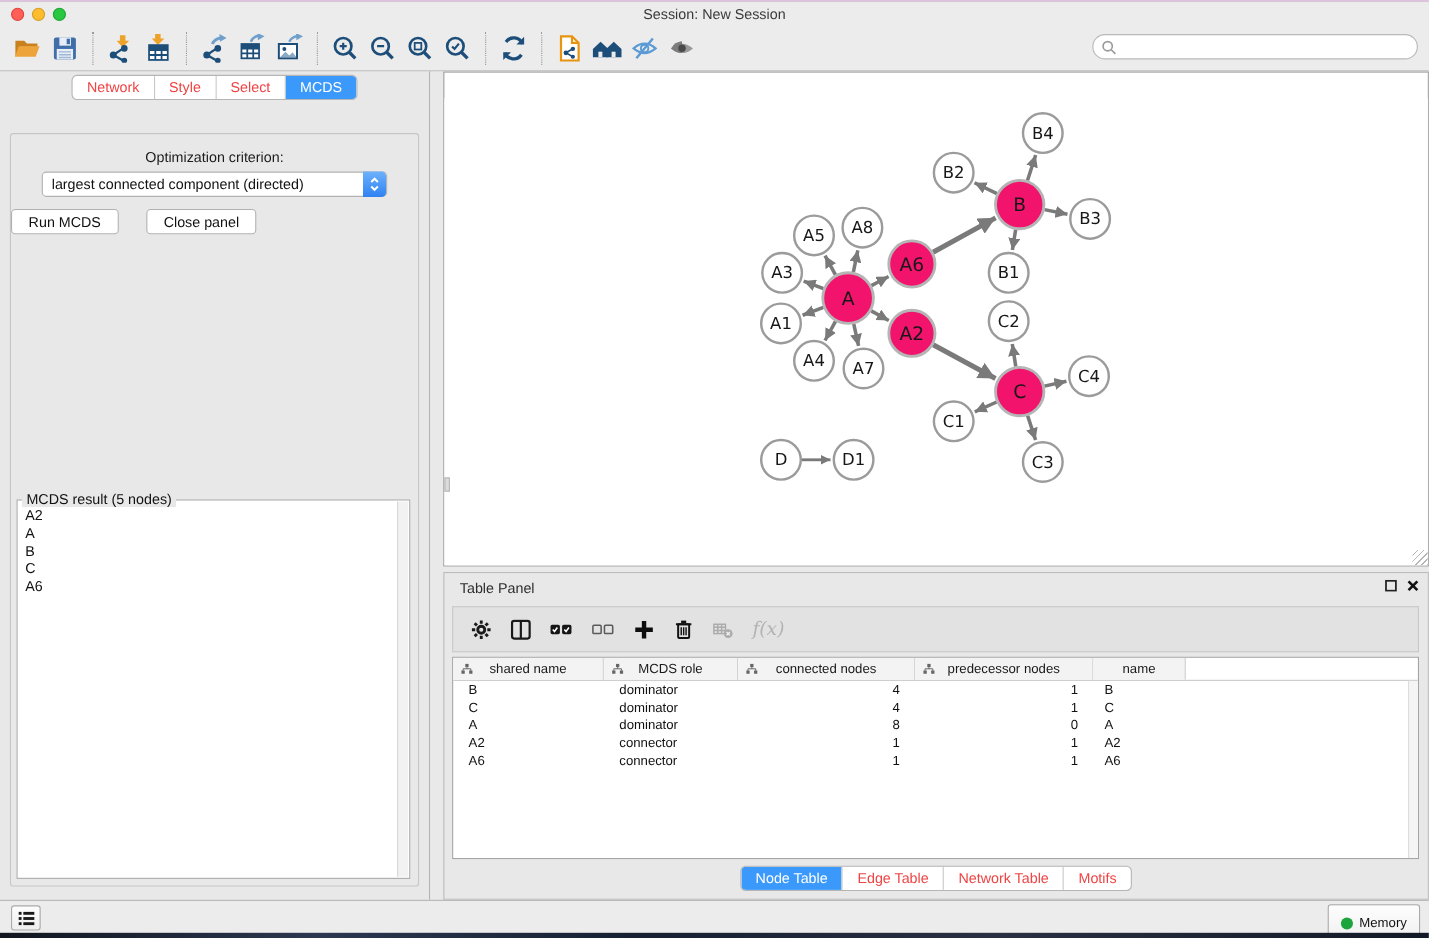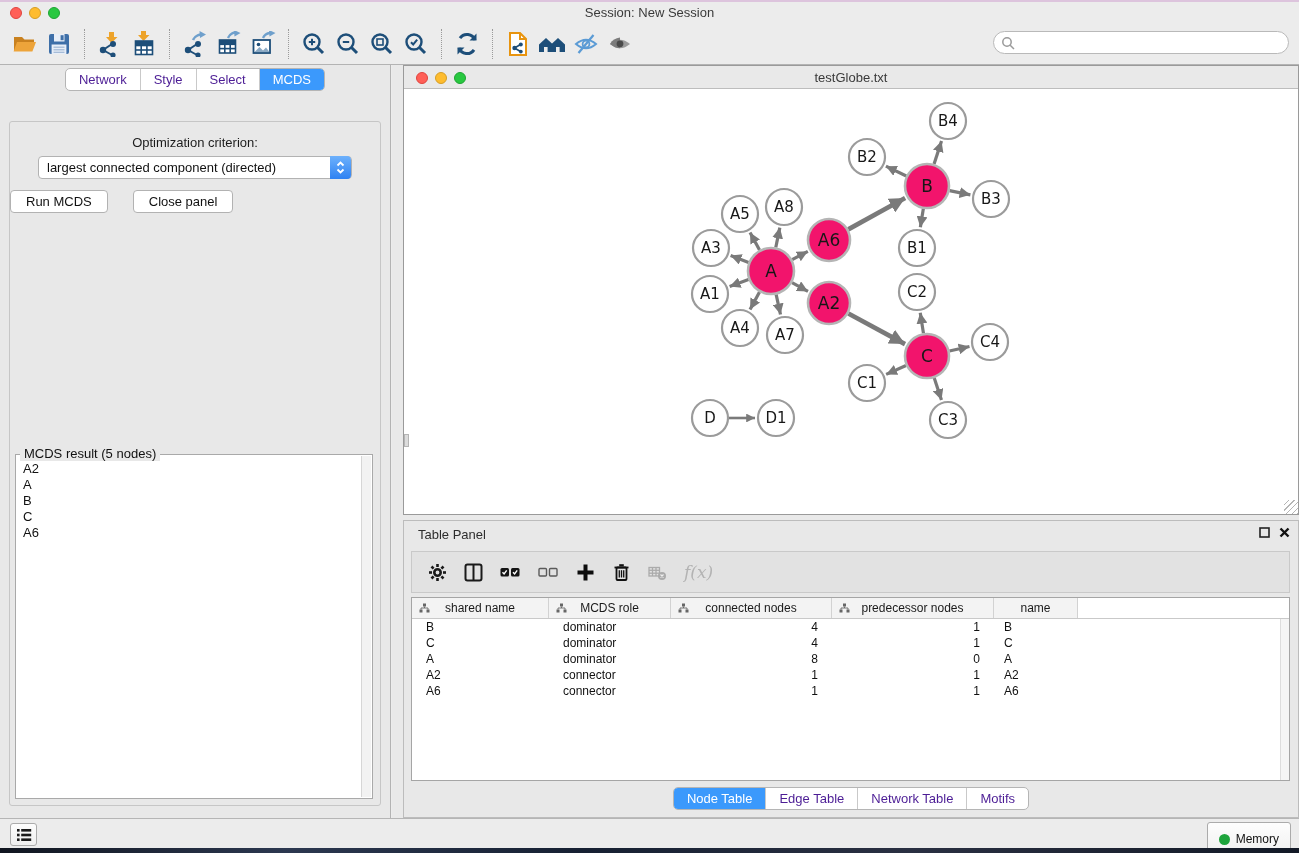--- a/index.html
+++ b/index.html
@@ -25,21 +25,21 @@
   .searchbox input { border:none; outline:none; flex:1; font-size:12px; background:transparent; margin-left:4px; }
 
   
   .cpanel { position:absolute; left:0; top:65px; width:391px; height:753px; background:#e8e8e8;
             border-right:1px solid #b3b3b3; }
   .panel-head { position:relative; height:26px; }
   .panel-title { position:absolute; left:10px; top:6px; font-size:13px; color:#2d2d2d; }
   .panel-icons { position:absolute; right:8px; top:6px; display:flex; gap:9px; align-items:center; }
 
   .segctl { display:inline-flex; background:#fff; border:1px solid #b5b5b5; border-radius:5px; overflow:hidden; }
-  .seg { padding:3px 13px; font-size:13px; color:#4c1d95; border-left:1px solid #c9c9c9; cursor:default; }
+  .seg { padding:3px 13px; font-size:13px; color:#ef4444; border-left:1px solid #c9c9c9; cursor:default; }
   .seg:first-child { border-left:none; }
   .seg.sel { background:#3b99fc; color:#fff; }
   .cp-tabs-row { text-align:center; margin-top:3px; }
 
   .cp-box { position:absolute; left:9px; right:9px; top:56px; bottom:12px;
             border:1px solid #c6c6c6; border-radius:3px; background:#e8e8e8; }
   .opt-label { text-align:center; font-size:13px; color:#1c1c1c; margin-top:13px; }
   .select-row { text-align:center; margin-top:6px; }
   .select { position:relative; display:inline-block; width:314px; height:23px; background:#fff;
             border:1px solid #b2b2b2; border-radius:4px; text-align:left; }
@@ -317,28 +317,20 @@
           <div class="list-item">A6</div>
         </div>
       <div class="vtrack"></div>
     </div>
   </div>
 </div>
 
 <div class="mdi">
 
   <div class="netwin">
-    <div class="nw-titlebar">
-      <div class="lights">
-        <div class="light red"></div>
-        <div class="light yellow"></div>
-        <div class="light green"></div>
-      </div>
-      <div class="title-text">testGlobe.txt</div>
-    </div>
     <div class="nw-canvas">
       <svg width="894" height="426">
           <defs>
             <marker id="arrow" viewBox="0 0 10 10" refX="10" refY="5" markerWidth="3.4" markerHeight="3.4" orient="auto" markerUnits="strokeWidth">
               <path d="M0,0 L10,5 L0,10 z" fill="#7a7a7a"></path>
             </marker>
           </defs>
           <line x1="355.5334732741604" y1="160.91638634281102" x2="346.03321088510967" y2="143.44816195004034" stroke="#7a7a7a" stroke-width="3.2" marker-end="url(#arrow)"></line>
           <line x1="371.7774381829625" y1="158.48030433003072" x2="375.8197415899078" y2="138.57973371122313" stroke="#7a7a7a" stroke-width="3.2" marker-end="url(#arrow)"></line>
           <line x1="344.5900931847508" y1="173.40953572082114" x2="326.60866846334307" y2="166.5166562442815" stroke="#7a7a7a" stroke-width="3.2" marker-end="url(#arrow)"></line>

